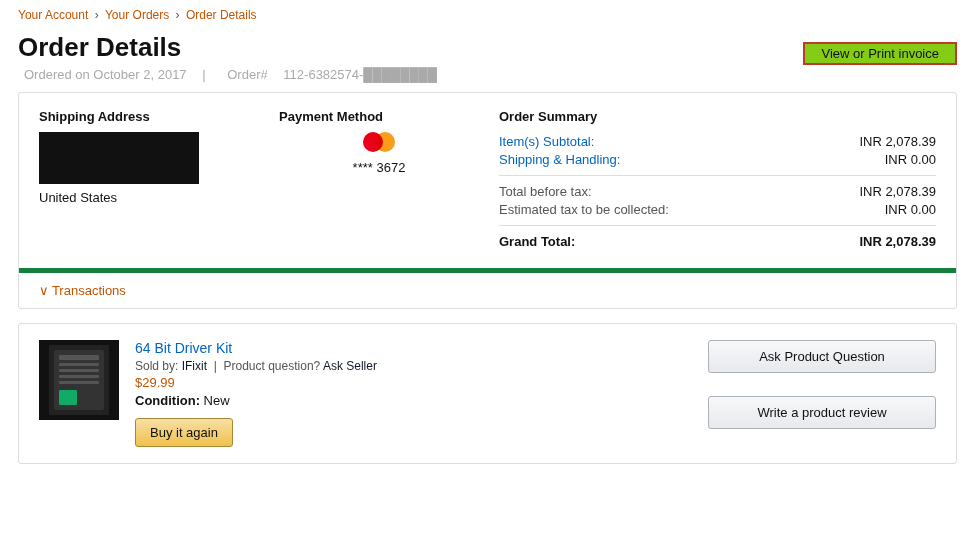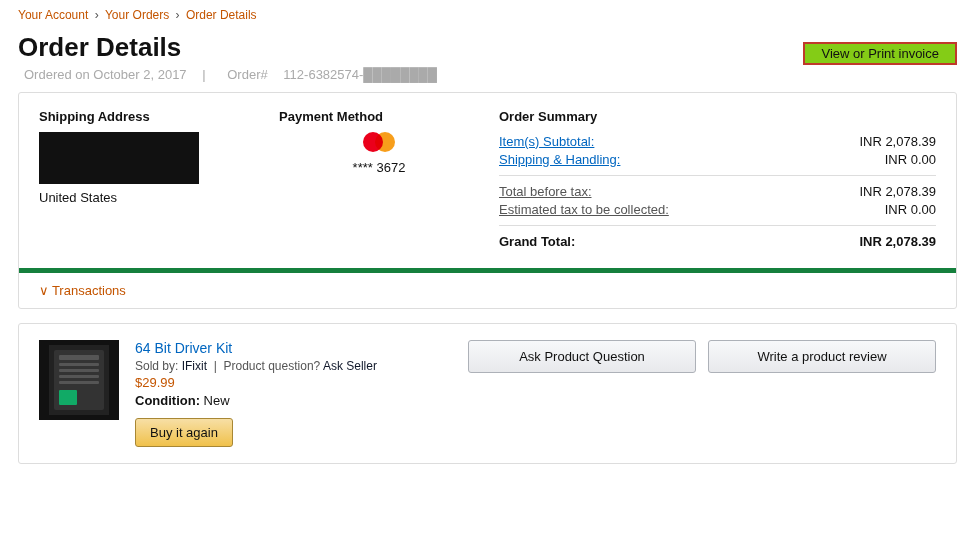--- a/index.html
+++ b/index.html
@@ -133,21 +133,21 @@
     }
     .summary-row.total {
       font-weight: bold;
       margin-top: 6px;
     }
     .summary-divider {
       border: none;
       border-top: 1px solid #ddd;
       margin: 8px 0;
     }
-    .summary-label { color: #555; text-decoration: underline; }
+    .summary-label { color: #555; }
     .summary-label.blue { color: #0066c0; }
 
     
     .transactions-row {
       padding: 10px 20px;
       color: #c45500;
       font-size: 13px;
       cursor: pointer;
     }
 
@@ -201,22 +201,22 @@
       border-radius: 3px;
       padding: 6px 14px;
       font-size: 13px;
       cursor: pointer;
       color: #111;
     }
 
     
     .product-actions {
       display: flex;
-      flex-direction: row;
-      gap: 12px;
+      flex-direction: column;
+      gap: 23px;
       min-width: 228px;
     }
     .action-btn {
       background: linear-gradient(to bottom, #f7f8fa, #e8e9ec);
       border: 1px solid #adb1b8;
       border-radius: 3px;
       padding: 8px 14px;
       font-size: 13px;
       cursor: pointer;
       color: #111;

